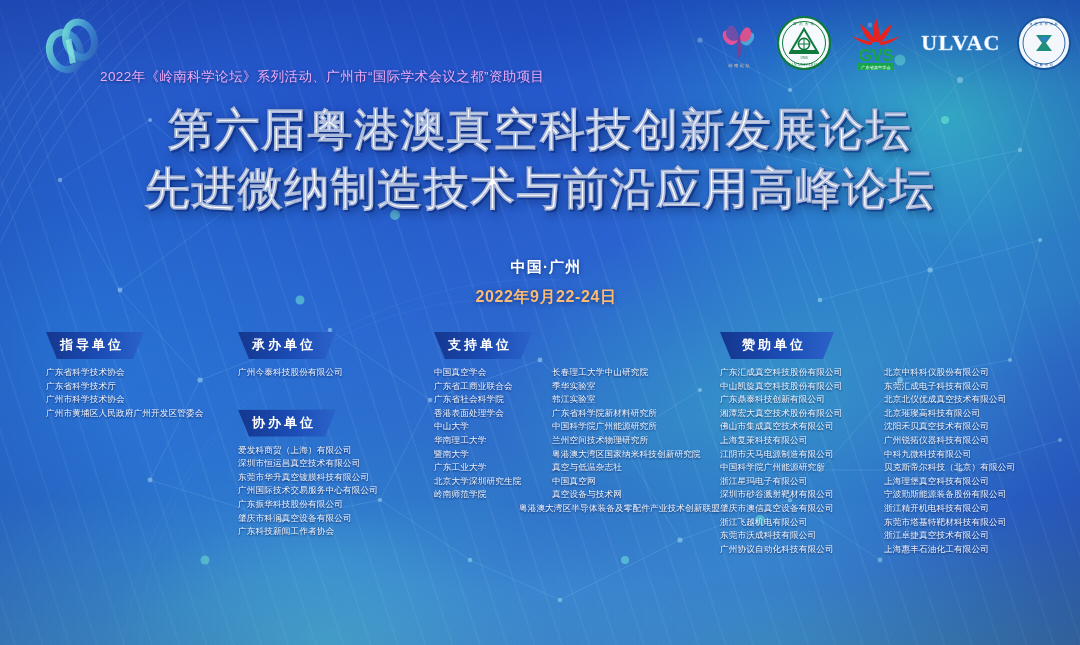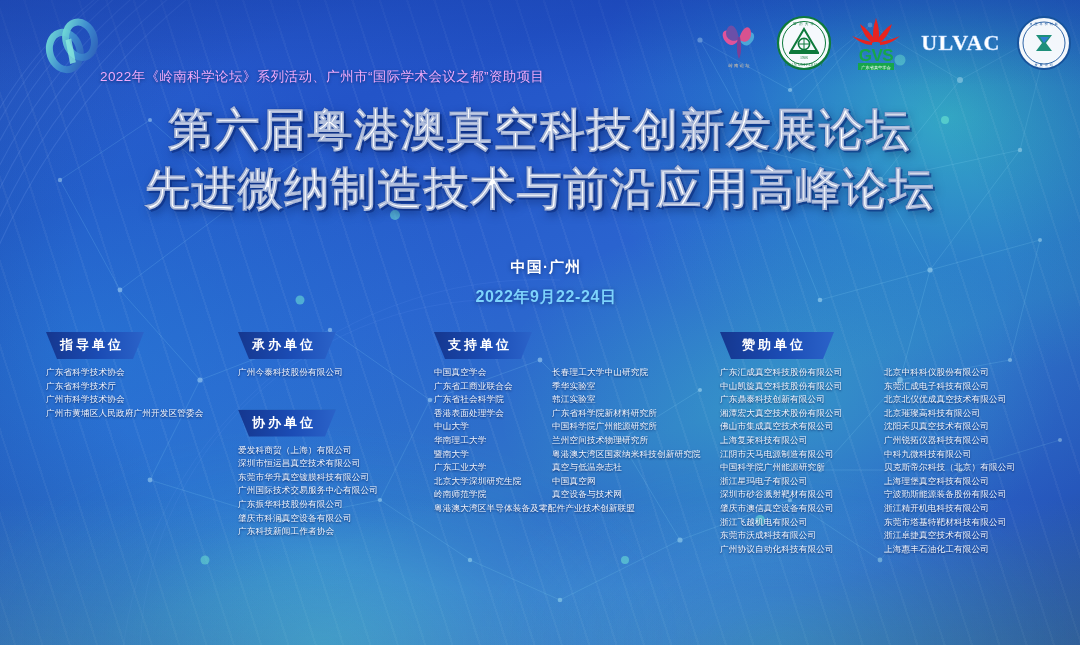--- a/index.html
+++ b/index.html
@@ -81,21 +81,21 @@
       3px 4px 10px rgba(5,25,80,.55);
     -webkit-text-stroke:0.6px rgba(20,60,150,.35);
   }
   .meta { position:absolute; left:12px; right:0; top:258px; text-align:center; }
   .meta-city {
     color:#ffffff; font-size:15px; letter-spacing:1.2px; font-weight:600;
     text-shadow:0 1px 4px rgba(5,30,90,.6);
   }
   .meta-date {
     margin-top:10px;
-    color:#7dd3fc; font-size:16px; letter-spacing:.6px; font-weight:600;
+    color:#fdba74; font-size:16px; letter-spacing:.6px; font-weight:600;
     text-shadow:0 1px 4px rgba(5,30,90,.6);
   }
 
   
   .orgs { position:absolute; left:0; right:0; top:332px; bottom:34px; }
 
   .col { position:absolute; top:0; }
   .col-1 { left:46px;  width:192px; }
   .col-2 { left:238px; width:196px; }
   .col-3 { left:434px; width:286px; }
@@ -122,21 +122,21 @@
     letter-spacing:.15px;
     white-space:nowrap;
     text-shadow:0 1px 2px rgba(6,26,85,.85);
   }
   .two-up { display:flex; gap:0; }
   .two-up .sub { flex:0 0 auto; }
   .sub-a { width:118px; }
   .sub-b { width:164px; }
   .sub-c { width:172px; }
   .sub-d { width:180px; }
-  .wide-li { white-space:nowrap; }
+  .wide-li { white-space:nowrap;text-align:right; }
 
   .org-list li.span-wide { margin-top:0; }
 </style>
 </head>
 <body>
 
 <div id="poster">
 
   <div class="bg-base"></div>
   <div class="stripes"></div>

